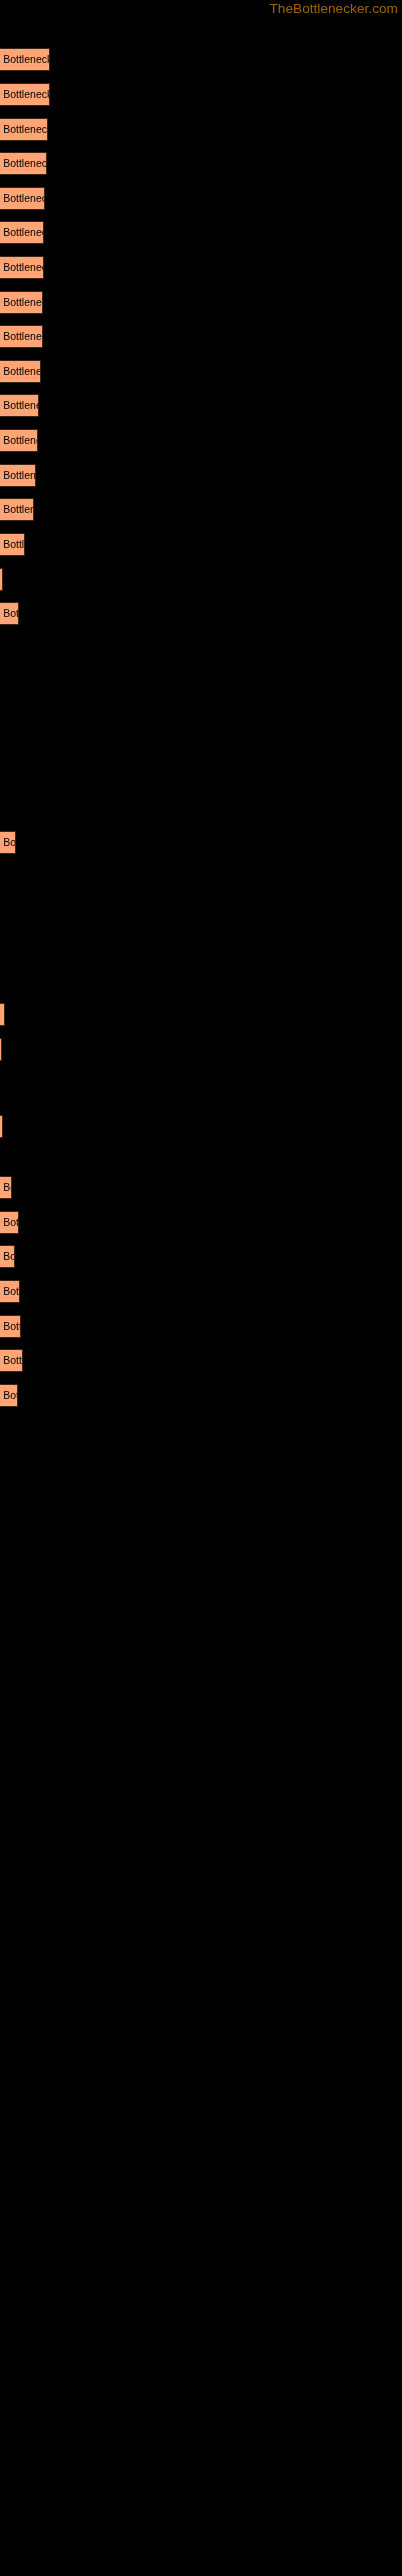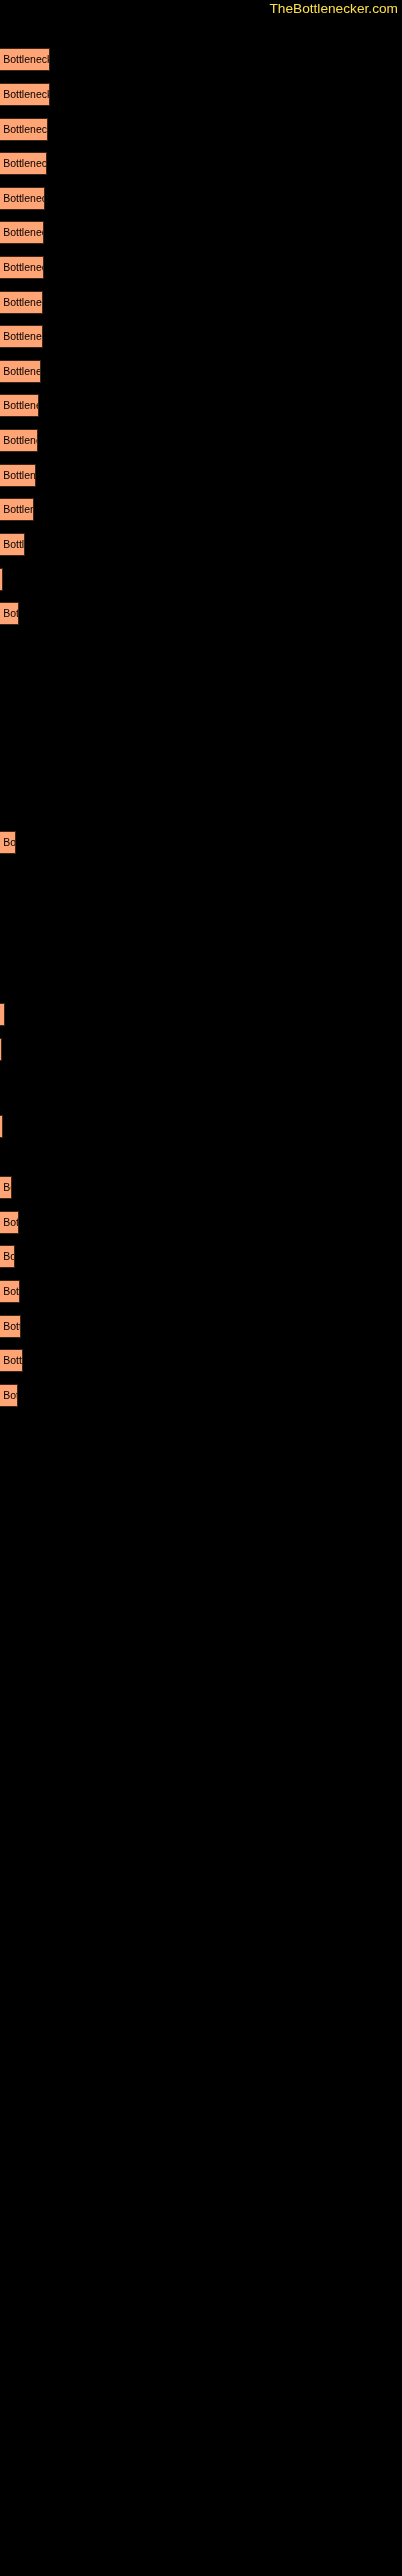--- a/index.html
+++ b/index.html
@@ -17,21 +17,21 @@
     -webkit-font-smoothing: antialiased;
   }
   #watermark {
     position: absolute;
     top: 0px;
     left: 0px;
     width: 398px;
     text-align: right;
     font-size: 13.7px;
     line-height: 17px;
-    color: #fde047;
+    color: #a16207;
     letter-spacing: 0px;
     white-space: nowrap;
     user-select: none;
   }
   #plot {
     position: absolute;
     left: 0px;
     top: 0px;
     width: 403px;
     height: 2576px;

